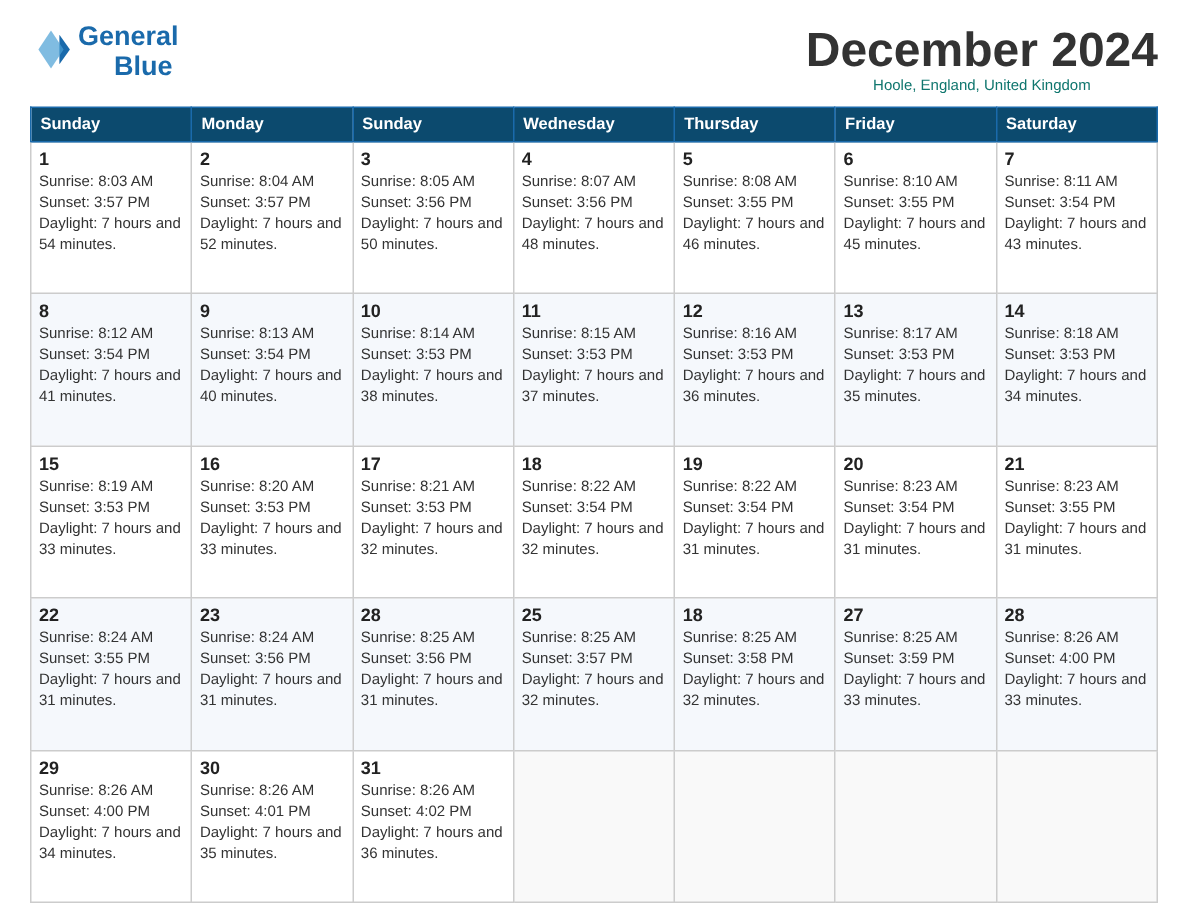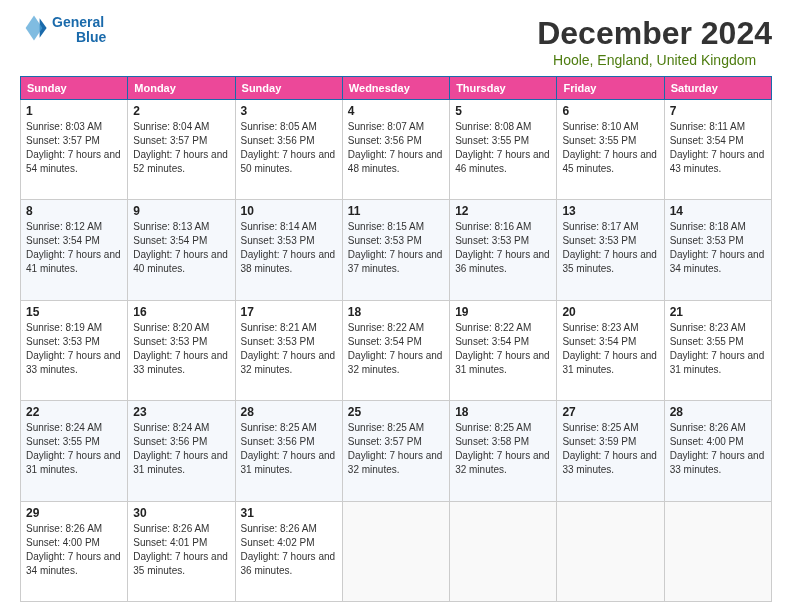--- a/index.html
+++ b/index.html
@@ -21,21 +21,21 @@
       display: flex;
       justify-content: space-between;
       align-items: flex-start;
       margin-bottom: 8px;
     }
     .logo {
       display: flex;
       align-items: center;
     }
     .logo-text {
-      font-size: 14px;
+      font-size: 18px;
       font-weight: bold;
       color: #333;
       line-height: 1.1;
     }
     .logo-text span {
       color: #1a6aab;
     }
     .logo-icon {
       width: 28px;
       height: 28px;
@@ -44,31 +44,31 @@
     }
     .title-block {
       text-align: center;
     }
     .month-title {
       font-size: 32px;
       font-weight: bold;
       color: #333;
     }
     .subtitle {
-      font-size: 14px;
-      color: #4d7c0f;
+      font-size: 10px;
+      color: #0f766e;
     }
     .calendar {
       flex: 1;
       border-collapse: collapse;
       width: 100%;
       font-size: 9.5px;
     }
     .calendar th {
-      background-color: #ec4899;
+      background-color: #0c4a6e;
       color: white;
       text-align: left;
       padding: 5px 6px;
       font-size: 11px;
       font-weight: bold;
       border: 1px solid #1a6aab;
     }
     .calendar td {
       border: 1px solid #ccc;
       vertical-align: top;

